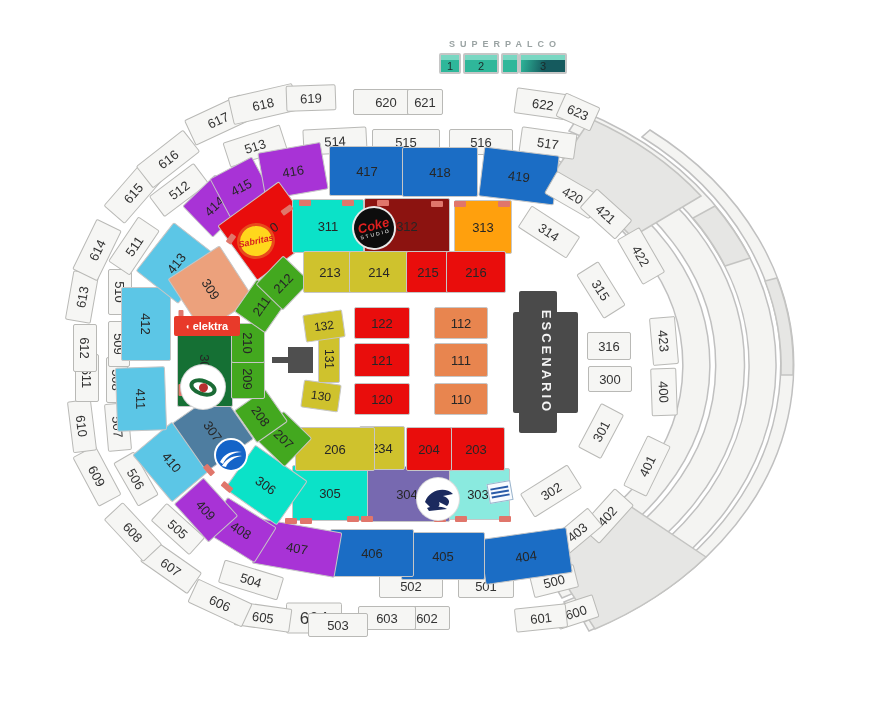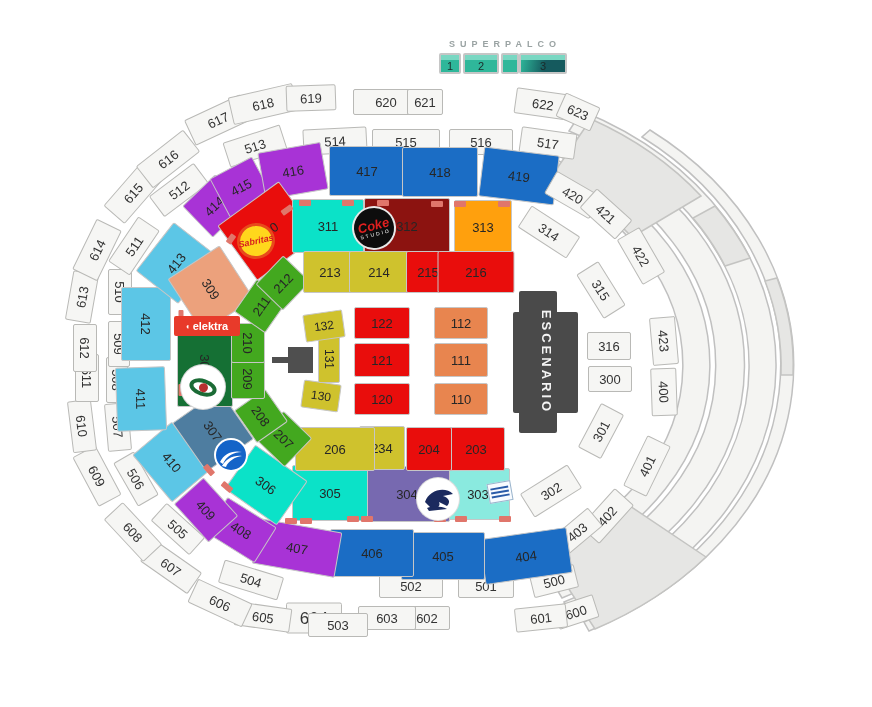--- a/index.html
+++ b/index.html
@@ -183,21 +183,21 @@
       <div class="sec" style="left: 335px; top: 449px; width: 80px; height: 44px; background: rgb(207, 194, 45); border-color: rgb(198, 198, 198); font-size: 13px; transform: translate(-50%, -50%) rotate(0deg);">206</div>
       <div class="sec" style="left: 284px; top: 439px; width: 40px; height: 40px; background: rgb(67, 168, 31); border-color: rgb(198, 198, 198); font-size: 13px; transform: translate(-50%, -50%) rotate(44deg);">207</div>
       <div class="sec" style="left: 261px; top: 416px; width: 40px; height: 38px; background: rgb(67, 168, 31); border-color: rgb(198, 198, 198); font-size: 13px; transform: translate(-50%, -50%) rotate(55deg);">208</div>
       <div class="sec" style="left: 248px; top: 379px; width: 40px; height: 34px; background: rgb(67, 168, 31); border-color: rgb(198, 198, 198); font-size: 13px; transform: translate(-50%, -50%) rotate(90deg);">209</div>
       <div class="sec" style="left: 248px; top: 343px; width: 40px; height: 34px; background: rgb(67, 168, 31); border-color: rgb(198, 198, 198); font-size: 13px; transform: translate(-50%, -50%) rotate(90deg);">210</div>
       <div class="sec" style="left: 261px; top: 306px; width: 40px; height: 38px; background: rgb(67, 168, 31); border-color: rgb(198, 198, 198); font-size: 13px; transform: translate(-50%, -50%) rotate(-55deg);">211</div>
       <div class="sec" style="left: 283px; top: 283px; width: 40px; height: 38px; background: rgb(67, 168, 31); border-color: rgb(198, 198, 198); font-size: 13px; transform: translate(-50%, -50%) rotate(-46deg);">212</div>
       <div class="sec" style="left: 330px; top: 272px; width: 54px; height: 42px; background: rgb(207, 194, 45); border-color: rgb(198, 198, 198); font-size: 13px; transform: translate(-50%, -50%) rotate(0deg);">213</div>
       <div class="sec" style="left: 379px; top: 272px; width: 60px; height: 42px; background: rgb(207, 194, 45); border-color: rgb(198, 198, 198); font-size: 13px; transform: translate(-50%, -50%) rotate(0deg);">214</div>
       <div class="sec" style="left: 428px; top: 272px; width: 44px; height: 42px; background: rgb(233, 13, 12); border-color: rgb(198, 198, 198); font-size: 13px; transform: translate(-50%, -50%) rotate(0deg);">215</div>
-      <div class="sec" style="left: 476px; top: 272px; width: 77px; height: 42px; background: rgb(233, 13, 12); border-color: rgb(198, 198, 198); font-size: 13px; transform: translate(-50%, -50%) rotate(0deg);">216</div>
+      <div class="sec" style="left: 476px; top: 272px; width: 60px; height: 42px; background: rgb(233, 13, 12); border-color: rgb(198, 198, 198); font-size: 13px; transform: translate(-50%, -50%) rotate(0deg);">216</div>
       <div class="sec" style="left: 461px; top: 399px; width: 54px; height: 32px; background: rgb(232, 133, 79); border-color: rgb(198, 198, 198); font-size: 13px; transform: translate(-50%, -50%) rotate(0deg);">110</div>
       <div class="sec" style="left: 461px; top: 360px; width: 54px; height: 34px; background: rgb(232, 133, 79); border-color: rgb(198, 198, 198); font-size: 13px; transform: translate(-50%, -50%) rotate(0deg);">111</div>
       <div class="sec" style="left: 461px; top: 323px; width: 54px; height: 32px; background: rgb(232, 133, 79); border-color: rgb(198, 198, 198); font-size: 13px; transform: translate(-50%, -50%) rotate(0deg);">112</div>
       <div class="sec" style="left: 382px; top: 399px; width: 56px; height: 32px; background: rgb(233, 13, 12); border-color: rgb(198, 198, 198); font-size: 13px; transform: translate(-50%, -50%) rotate(0deg);">120</div>
       <div class="sec" style="left: 382px; top: 360px; width: 56px; height: 34px; background: rgb(233, 13, 12); border-color: rgb(198, 198, 198); font-size: 13px; transform: translate(-50%, -50%) rotate(0deg);">121</div>
       <div class="sec" style="left: 382px; top: 323px; width: 56px; height: 32px; background: rgb(233, 13, 12); border-color: rgb(198, 198, 198); font-size: 13px; transform: translate(-50%, -50%) rotate(0deg);">122</div>
       <div class="sec" style="left: 321px; top: 396px; width: 38px; height: 28px; background: rgb(207, 194, 45); border-color: rgb(198, 198, 198); font-size: 12px; transform: translate(-50%, -50%) rotate(8deg);">130</div>
       <div class="sec" style="left: 329px; top: 359px; width: 48px; height: 22px; background: rgb(207, 194, 45); border-color: rgb(198, 198, 198); font-size: 12px; transform: translate(-50%, -50%) rotate(90deg);">131</div>
       <div class="sec" style="left: 324px; top: 326px; width: 40px; height: 28px; background: rgb(207, 194, 45); border-color: rgb(198, 198, 198); font-size: 12px; transform: translate(-50%, -50%) rotate(-8deg);">132</div>
     </div>

